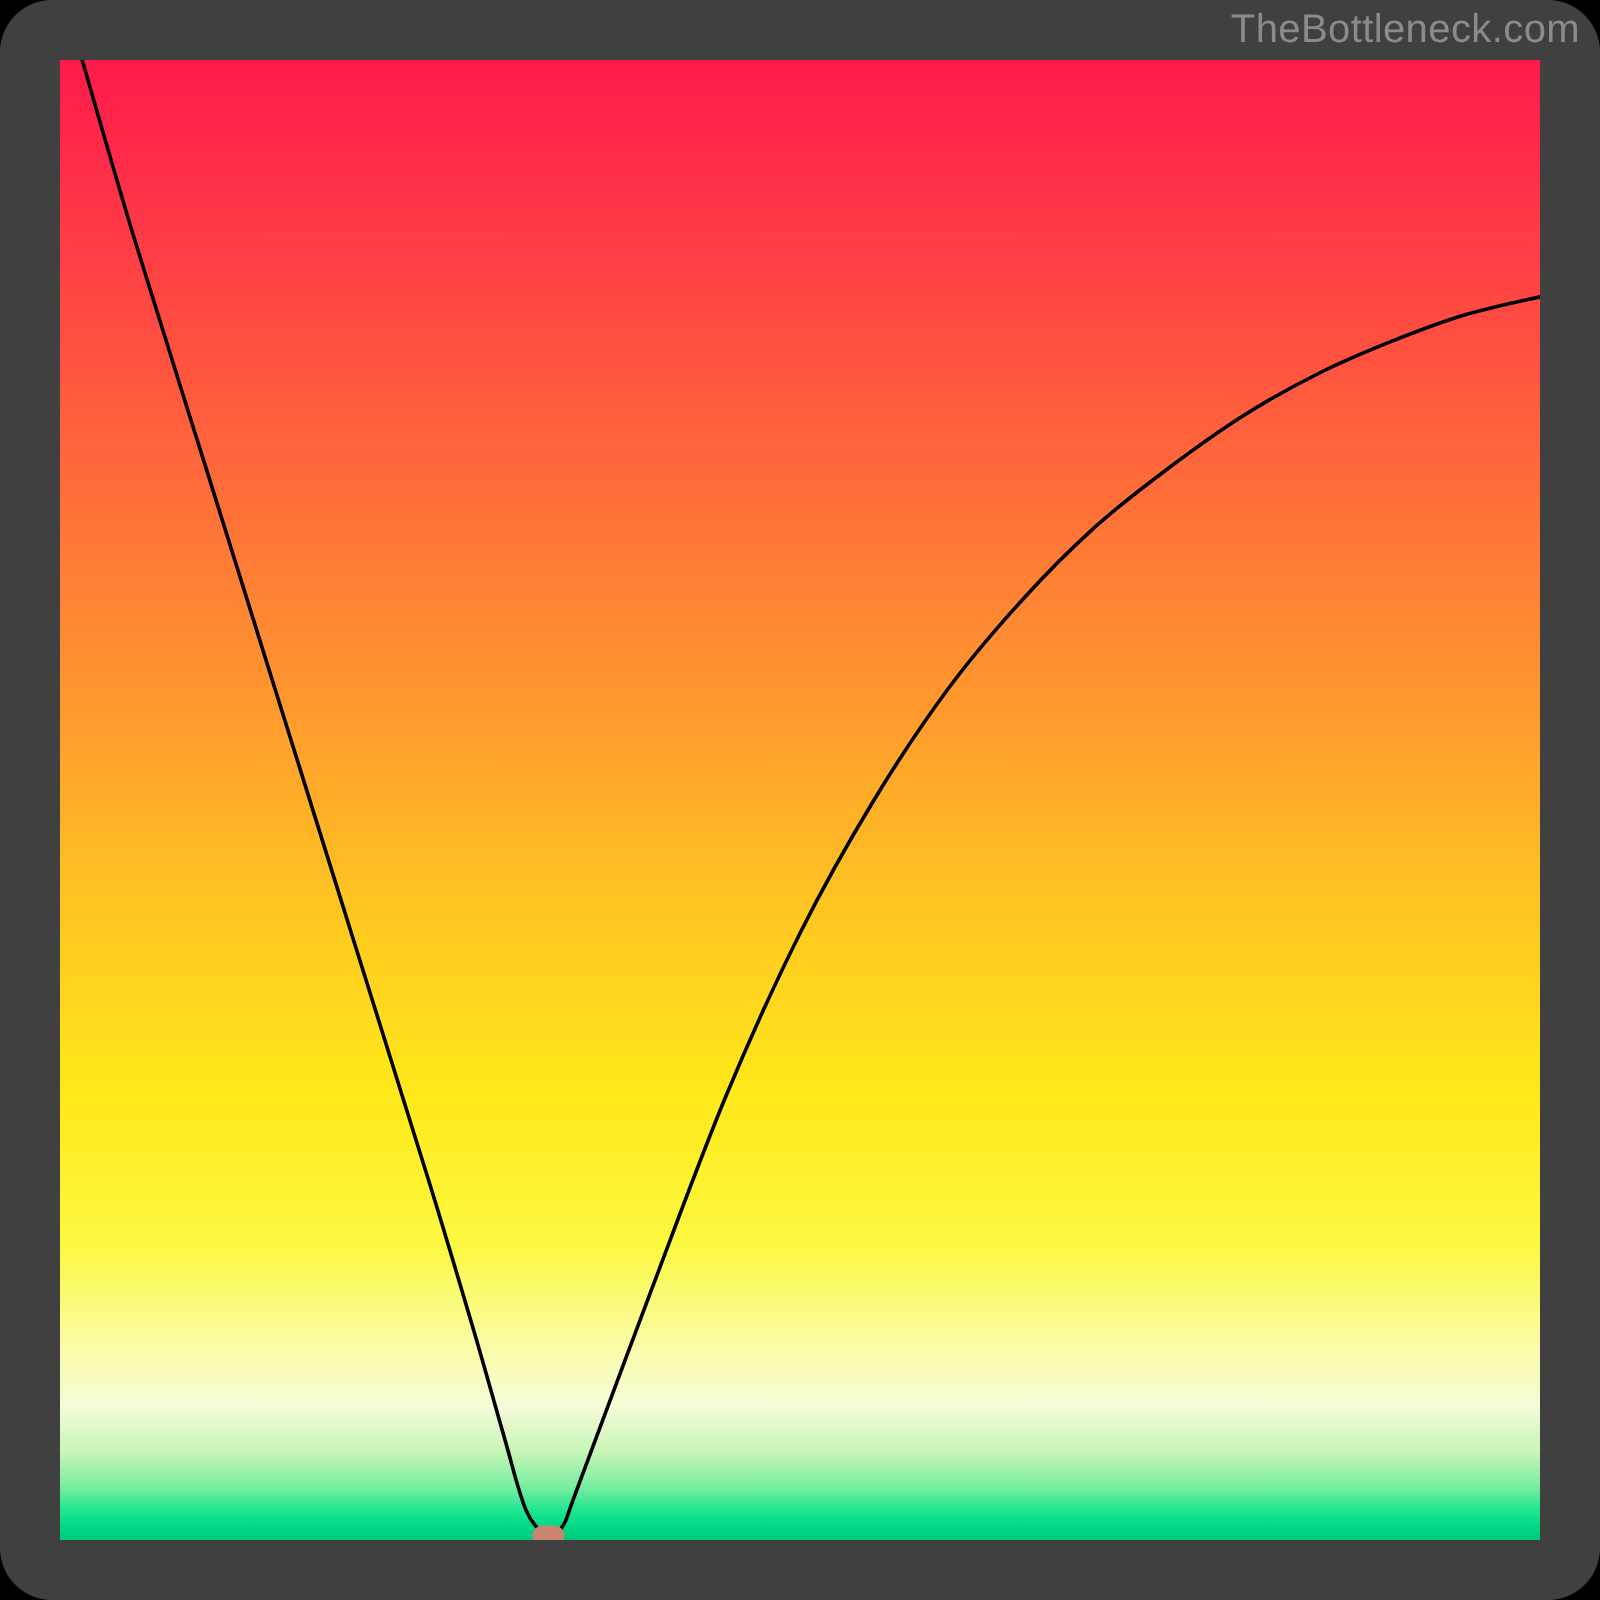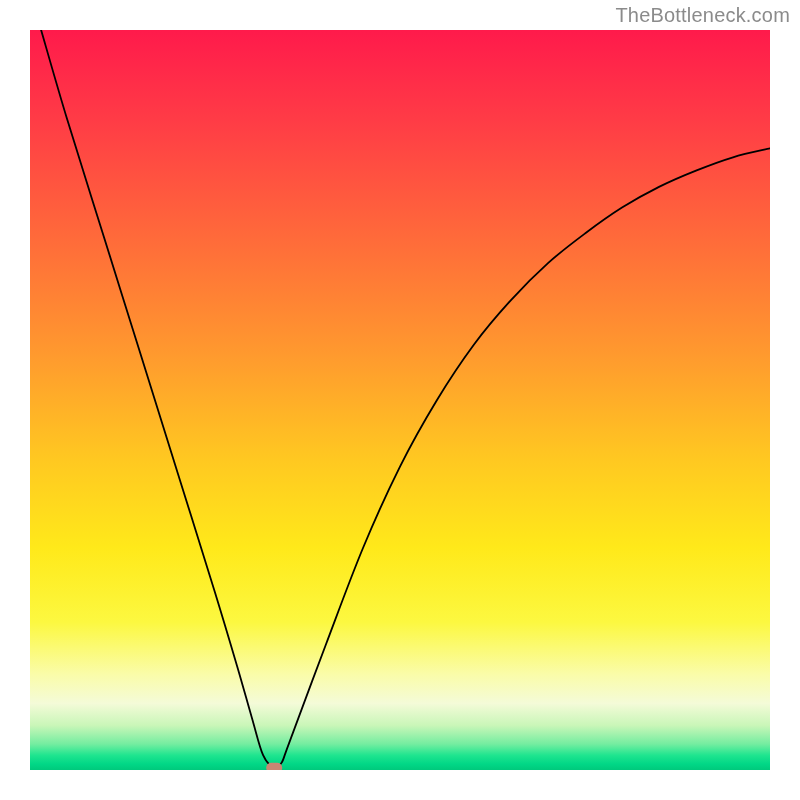--- a/index.html
+++ b/index.html
@@ -10,21 +10,22 @@
     background: #000;
     overflow: hidden;
     font-family: Arial, Helvetica, sans-serif;
   }
   .frame {
     position: absolute;
     left: 0;
     top: 0;
     width: 800px;
     height: 800px;
-    background: #ffffff;
+    background: #404040;
+    border-radius: 26px;
   }
   .plot-area {
     position: absolute;
     left: 30px;
     top: 30px;
     width: 740px;
     height: 740px;
     overflow: hidden;
   }
   .gradient-bg {

